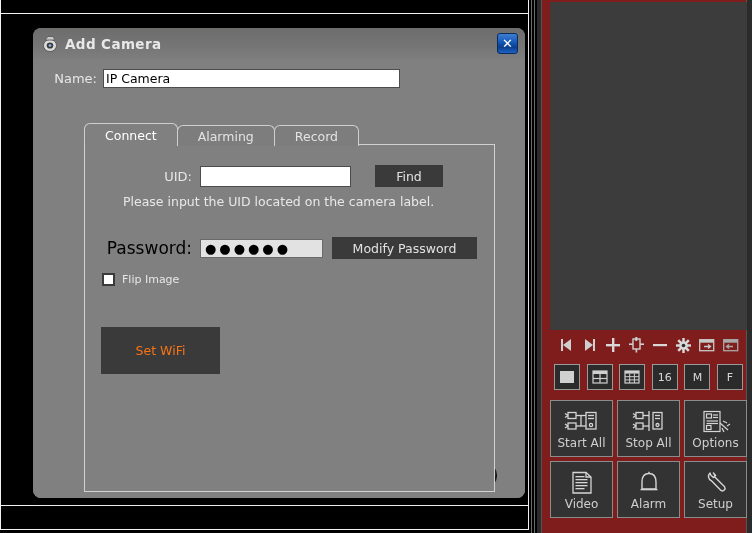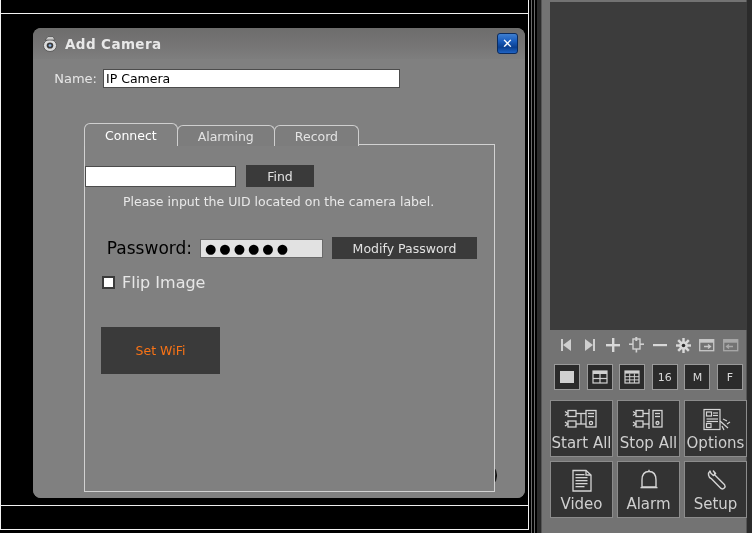--- a/index.html
+++ b/index.html
@@ -46,21 +46,21 @@
   #sidebar {
     position: absolute;
     left: 537px; top: 0;
     width: 215px; height: 533px;
     background: #2b2b2b;
   }
   #sidebar-inner {
     position: absolute;
     left: 4px; top: 0px;
     width: 206px; height: 533px;
-    background: #737373;
+    background: #7f1d1d;
     border-left: 1px solid #555;
     border-right: 1px solid #555;
   }
   #preview-panel {
     position: absolute;
     left: 8px; top: 2px;
     width: 197px; height: 328px;
     background: #3c3c3c;
   }
 
@@ -124,21 +124,21 @@
     justify-content: center;
     cursor: pointer;
     padding-top: 2px;
   }
   .cmd-btn .cmd-icon {
     height: 26px;
     display: flex; align-items: center; justify-content: center;
   }
   .cmd-btn .cmd-label {
     color: #cfcfcf;
-    font-size: 15px;
+    font-size: 12px;
     margin-top: 1px;
     white-space: nowrap;
   }
 
   
   #dialog {
     position: absolute;
     left: 33px; top: 28px;
     width: 492px; height: 470px;
     background: #808080;
@@ -255,21 +255,21 @@
     width: 115px; text-align: right; padding-right: 8px;
     color: #e6e6e6; font-size: 13px;
   }
   #uid-input {
     width: 151px; height: 21px;
     background: #fff; border: 1px solid #4c4c4c;
     font-size: 12.5px; padding: 0 3px; outline: none;
     font-family: "DejaVu Sans", "Liberation Sans", sans-serif;
   }
   #find-button {
-    margin-left: 10px;
+    margin-left: 24px;
     width: 68px; height: 22px;
     background: #3a3a3a;
     border: none;
     color: #e2e2e2;
     font-size: 12.5px;
     font-family: "DejaVu Sans", "Liberation Sans", sans-serif;
     cursor: pointer;
   }
 
   #uid-hint {
@@ -311,21 +311,21 @@
     left: 17px; top: 128px;
     display: flex; align-items: center;
     cursor: pointer;
   }
   #flip-checkbox {
     width: 13px; height: 13px;
     background: #ffffff;
     border: 2px solid #3a3a3a;
     margin-right: 7px;
   }
-  #flip-label { color: #e6e6e6; font-size: 16px; }
+  #flip-label { color: #e6e6e6; font-size: 11px; }
 
   #setwifi-button {
     position: absolute;
     left: 16px; top: 182px;
     width: 119px; height: 47px;
     background: #3a3a3a;
     border: none;
     color: #f97316;
     font-size: 12.5px;
     font-family: "DejaVu Sans", "Liberation Sans", sans-serif;
@@ -608,20 +608,21 @@
           <span>Alarming</span>
         </div>
         <div class="tab">
           <span>Record</span>
         </div>
       </div>
 
       <div id="tab-panel">
 
         <div class="field-row" id="uid-row">
+          <span id="uid-label">UID:</span>
           <input id="uid-input" type="text" value="" style="">
           <button id="find-button">Find</button>
         </div>
 
         <div id="uid-hint">Please input the UID located on the camera label.</div>
 
         <div class="field-row" id="password-row">
           <span id="password-label">Password:</span>
           <input id="password-input" type="text" readonly="" value="●●●●●●" style="">
           <button id="modify-password-button">Modify Password</button>

